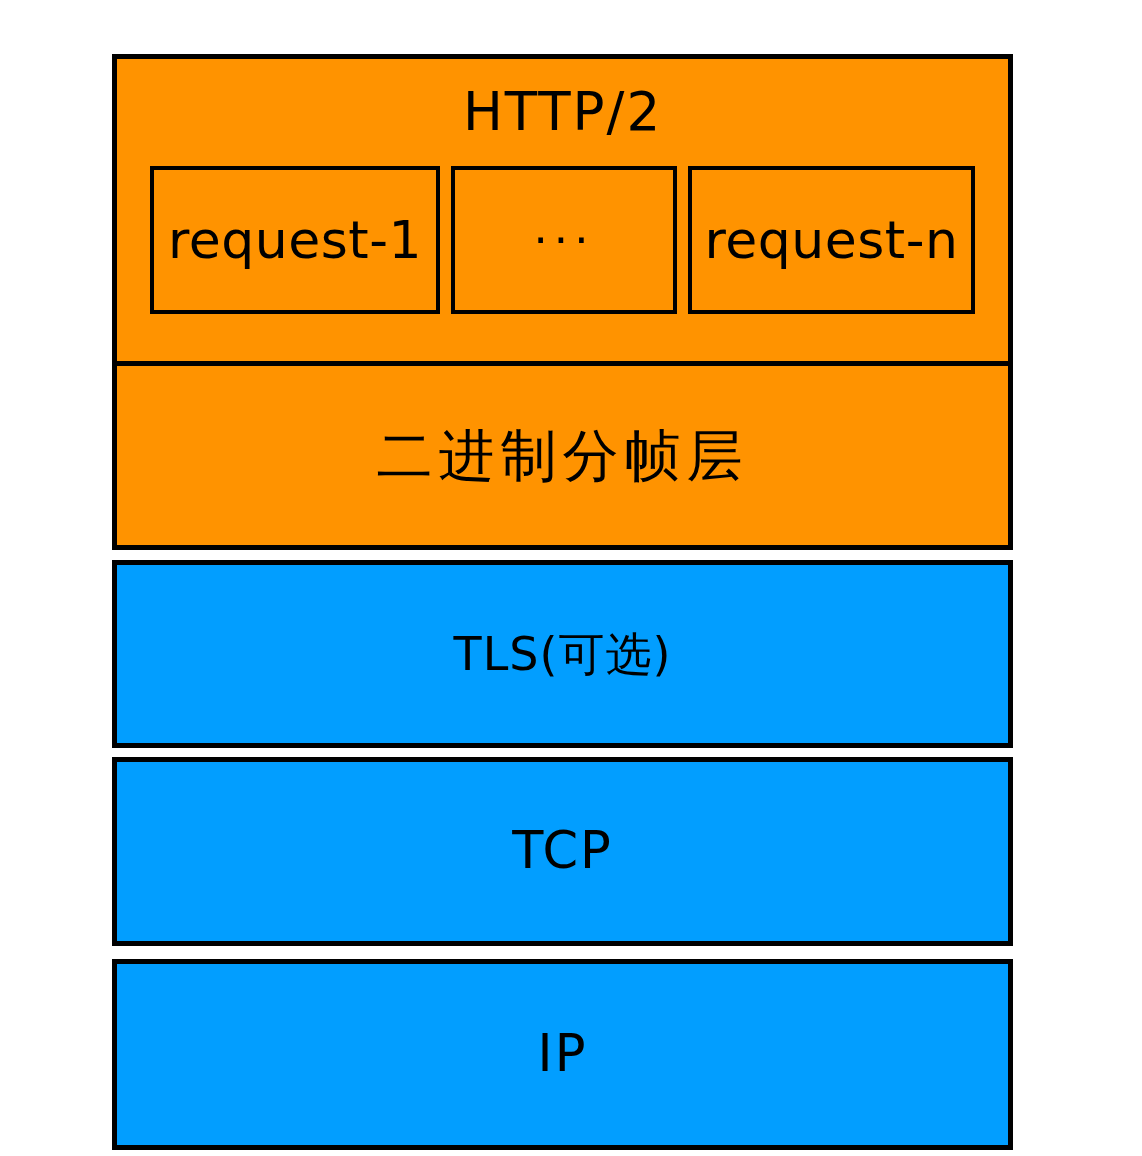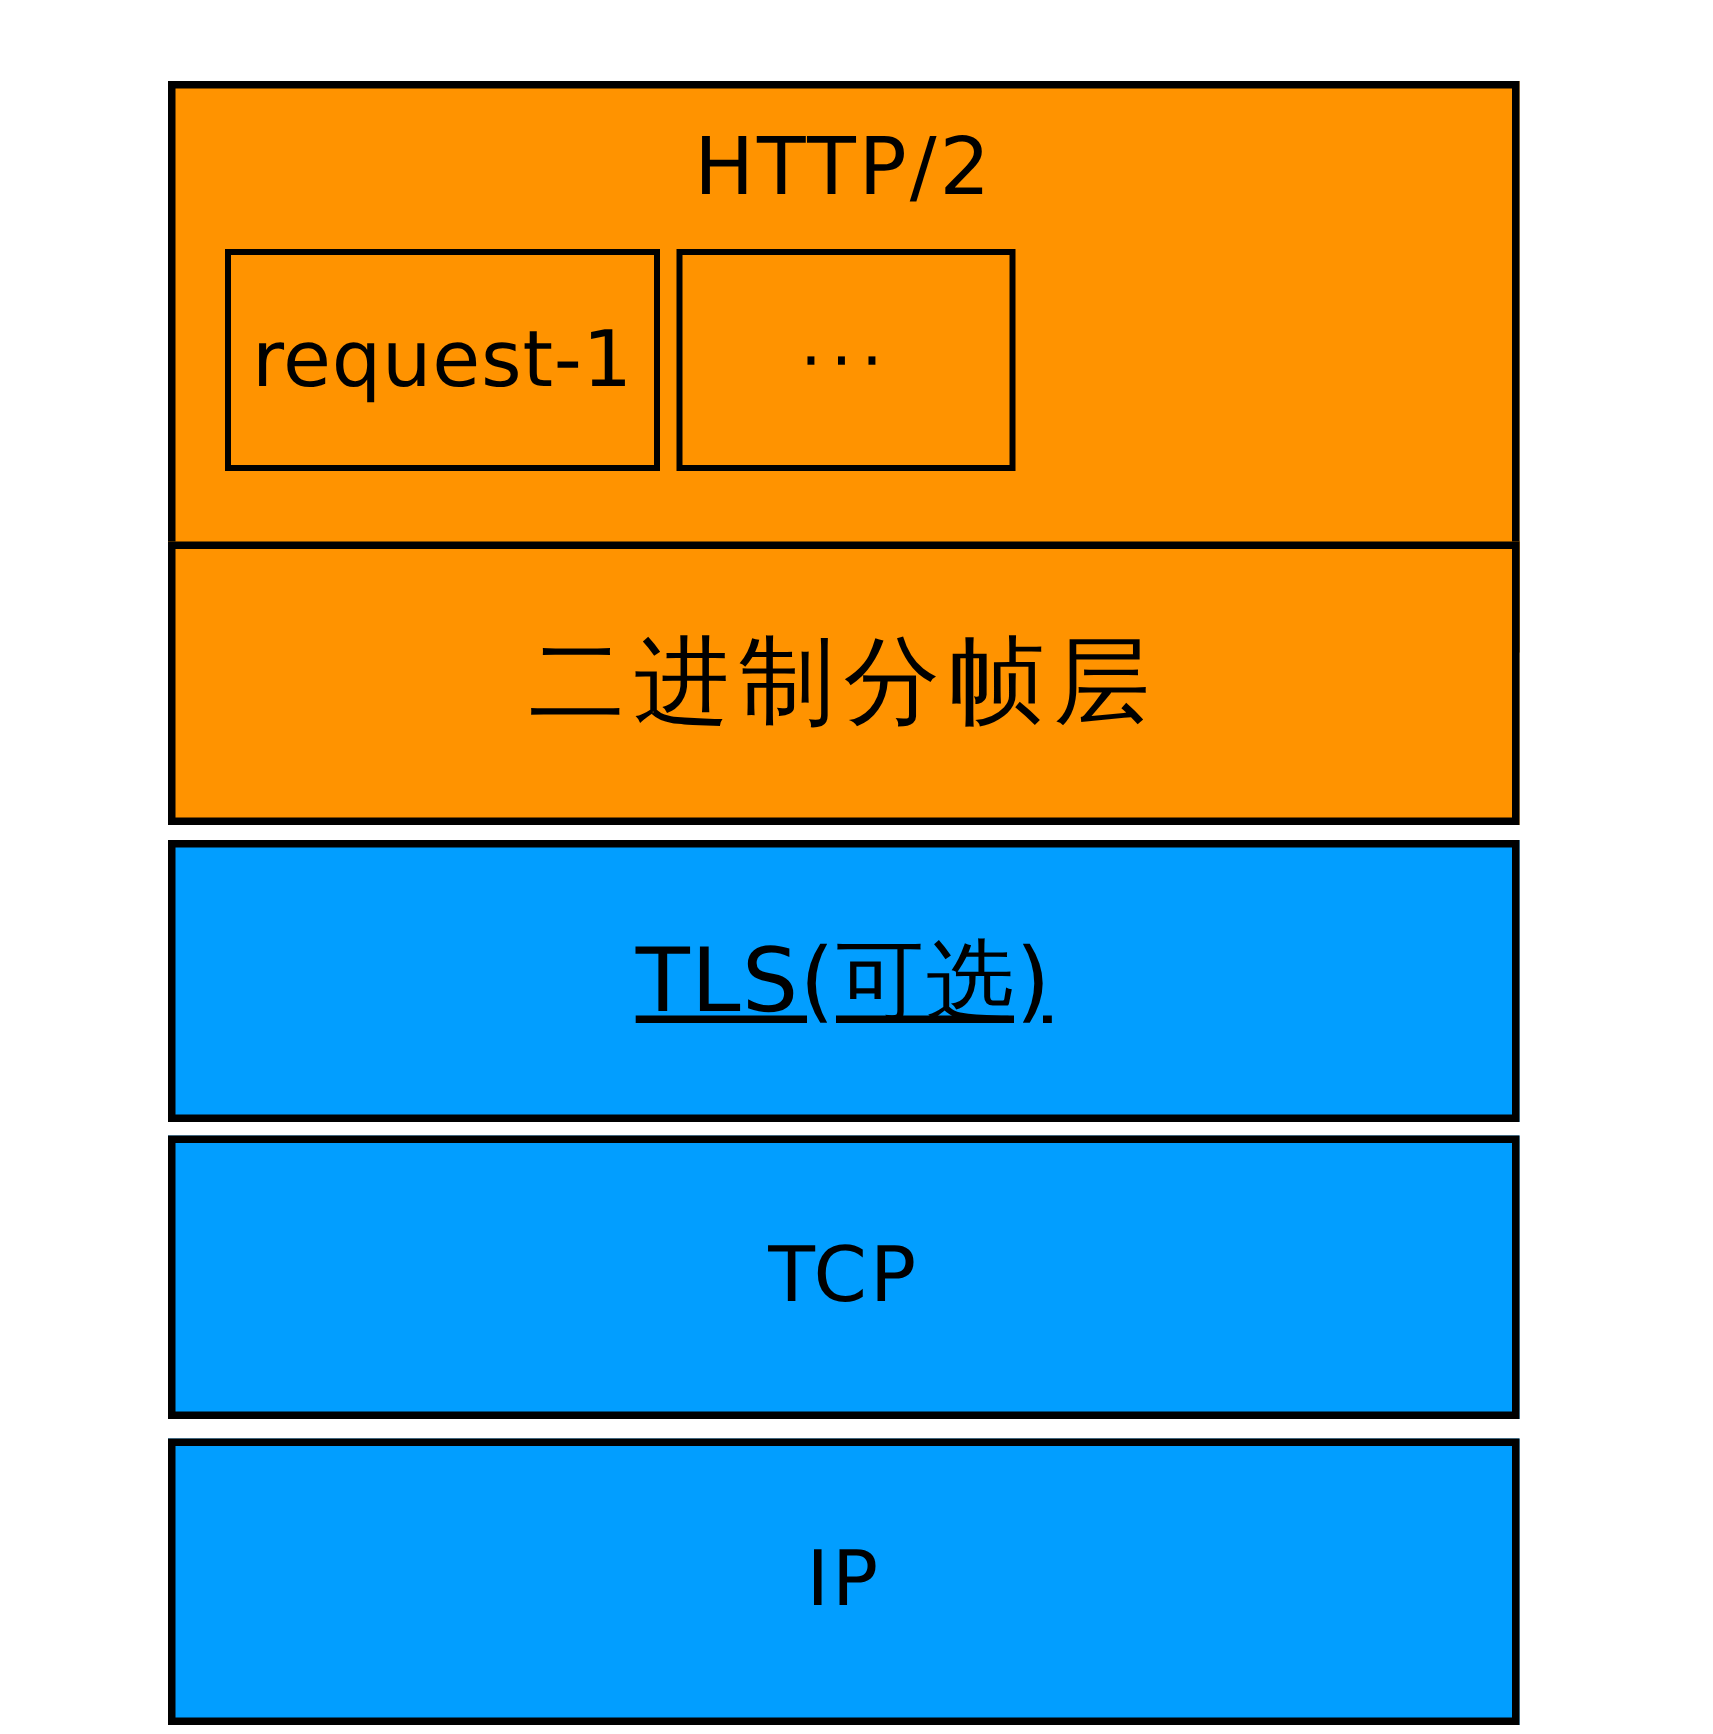--- a/index.html
+++ b/index.html
@@ -100,28 +100,28 @@
   .request-label.ellipsis {
     font-size: 45px;
     letter-spacing: 6px;
   }
 
   
   #layer-binary-framing {
     top: 361px;
     height: 189px;             
   }
-  #layer-binary-framing .layer-label { font-size: 64px; letter-spacing: 6px; }
+  #layer-binary-framing .layer-label { font-size: 56px; letter-spacing: 6px; }
 
   
   #layer-tls {
     top: 560px;
     height: 188px;             
   }
-  #layer-tls .layer-label { font-size: 59px; letter-spacing: 1px; text-decoration: underline; }
+  #layer-tls .layer-label { font-size: 46px; letter-spacing: 1px; }
 
   
   #layer-tcp {
     top: 757px;
     height: 189px;             
   }
   #layer-tcp .layer-label { font-size: 51px; letter-spacing: 2px; }
 
   
   #layer-ip {
@@ -142,20 +142,23 @@
     <div id="request-row">
 
       <div class="request-box wide">
         <span class="request-label">request-1</span>
       </div>
 
       <div class="request-box narrow">
         <span class="request-label ellipsis">···</span>
       </div>
 
+      <div class="request-box last">
+        <span class="request-label">request-n</span>
+      </div>
 
     </div>
   </div>
 
   <div class="layer-box orange" id="layer-binary-framing">
     <span class="layer-label">二进制分帧层</span>
   </div>
 
   <div class="layer-box blue" id="layer-tls">
     <span class="layer-label">TLS(可选)</span>

